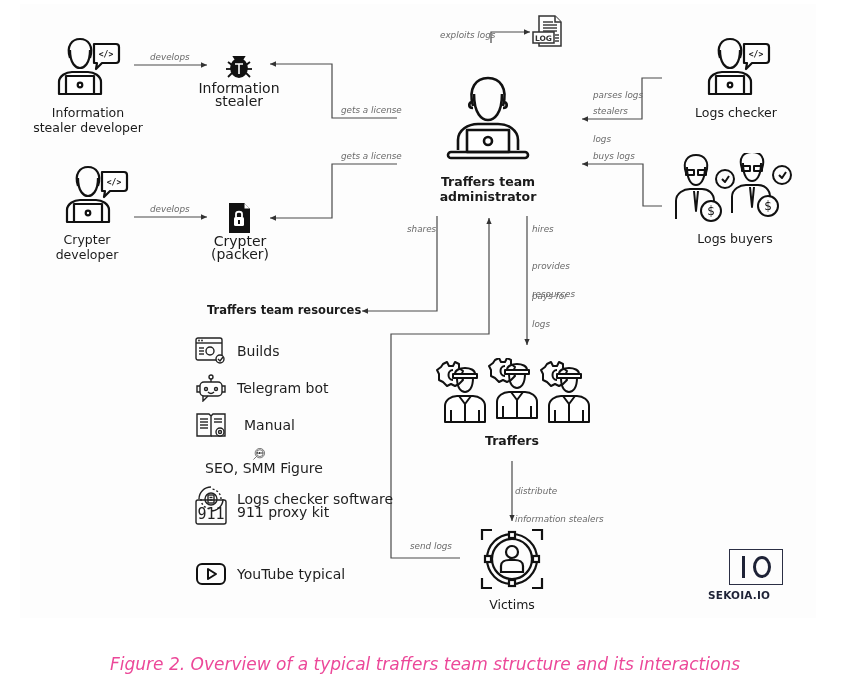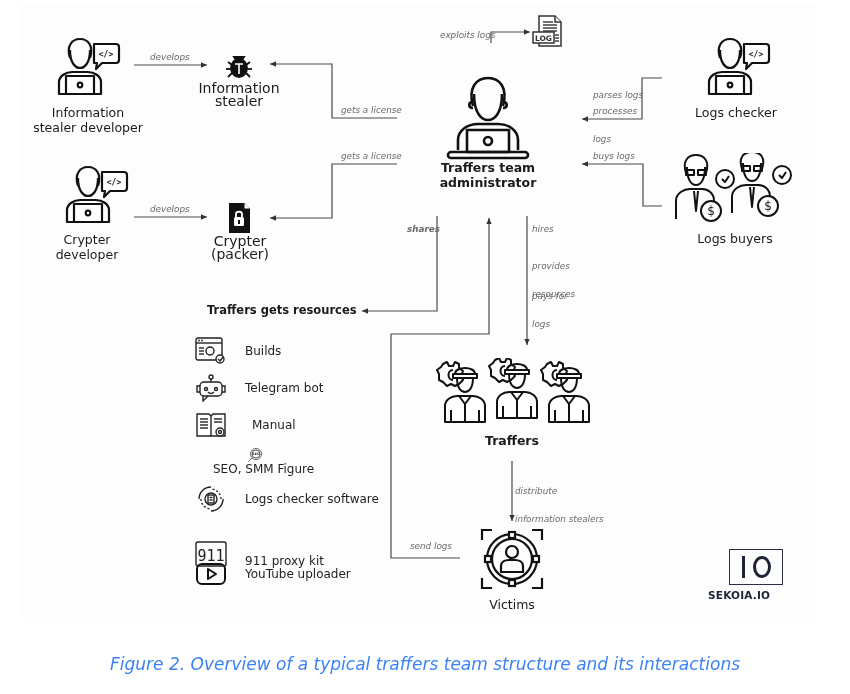--- a/index.html
+++ b/index.html
@@ -25,32 +25,32 @@
     .node-label.small { font-size: 14px; line-height: 13px; }
     .node-label.bold { font-weight: bold; font-size: 12.5px; line-height: 15px; }
     .edge-label {
       position: absolute; font-style: italic; font-size: 8.8px; line-height: 10.5px; color: #6a6a6a;
       white-space: nowrap;
     }
     .edge-label span { display: block; margin-top: 17px; }
     .res-title { position: absolute; left: 207px; top: 303px; font-weight: bold; font-size: 11.5px; }
     .res-item { position: absolute; left: 195px; height: 28px; display: flex; align-items: center; }
     .res-item .ico { width: 32px; height: 28px; }
-    .res-item .lbl { margin-left: 18px; font-size: 12px; color: #1f1f1f; }
+    .res-item .lbl { margin-left: 10px; font-size: 14px; color: #1f1f1f; }
     .logo {
       position: absolute; left: 729px; top: 549px; width: 54px; height: 36px;
       border: 1.5px solid #2b2f44; box-sizing: border-box;
       display: flex; align-items: center; justify-content: center; gap: 8px;
     }
     .logo .bar { width: 3px; height: 22px; background: #1e2236; }
     .logo .ring { width: 18px; height: 22px; border: 3px solid #1e2236; border-radius: 50%; box-sizing: border-box; }
     .logo-text { position: absolute; left: 708px; top: 589px; font-weight: bold; font-size: 10.5px; color: #1e2236; letter-spacing: 0.2px; }
     .caption {
       position: absolute; left: 0; width: 850px; top: 654px; text-align: center;
-      font-style: italic; font-size: 17px; color: #3b82f6;
+      font-style: italic; font-size: 17px; color: #ec4899;
       font-family: "DejaVu Sans", "Liberation Sans", sans-serif;
     }
   </style>
 </head>
 <body>
 
 <div class="canvas"></div>
 
 <svg class="lines" viewBox="0 0 850 694">
   <defs>
@@ -181,21 +181,21 @@
       <path d="M28,20 C28,40 36,46 42,46 C48,46 56,40 56,20"></path>
       <path d="M27,28 C22,28 22,34 27,34"></path>
         <path d="M57,28 C62,28 62,34 57,34"></path>
       <path d="M12,76 L12,66 C12,56 22,50 32,50 L52,50 C62,50 72,56 72,66 L72,76"></path>
       <rect x="21" y="56" width="42" height="22" fill="#fff"></rect>
       <circle cx="42" cy="67" r="4"></circle>
       <rect x="2" y="78" width="80" height="6" rx="3"></rect>
     </g>
   </svg>
 </div>
-<div class="node-label bold" style="left:428px;top:160px;width:120px;text-align:center;">
+<div class="node-label bold" style="left:428px;top:174px;width:120px;text-align:center;">
   <span>Traffers team</span><br>
   <span>administrator</span>
 </div>
 
 <div class="abs" style="left:704px;top:36px;width:74px;height:62px;">
   <svg width="74" height="62" viewBox="0 0 74 62">
     <g fill="none" stroke="#111" stroke-width="2.2" stroke-linejoin="round">
       <path d="M16,22 C12,10 18,3 26,3 C34,3 40,10 36,22"></path>
       <path d="M16,14 C16,28 22,32 26,32 C30,32 36,28 36,14"></path>
       <path d="M5,58 L5,46 C5,40 12,36 18,36 L34,36 C40,36 47,40 47,46 L47,58 Z"></path>
@@ -205,21 +205,21 @@
     </g>
     <text x="52" y="21" font-size="8" text-anchor="middle" font-weight="bold" fill="#111" font-family="DejaVu Sans Mono, monospace">&lt;/&gt;</text>
   </svg>
 </div>
 <div class="node-label" style="left:686px;top:105px;width:100px;">Logs checker</div>
 
 <div class="edge-label" style="left:593px;top:73px;">
   <span>parses logs</span>
 </div>
 <div class="edge-label" style="left:593px;top:89px;">
-  <span>processes</span>
+  <span>stealers</span>
   <span>logs</span>
 </div>
 
 <div class="edge-label" style="left:593px;top:151px;">buys logs</div>
 <div class="abs" style="left:672px;top:153px;width:130px;height:70px;">
   <svg width="130" height="70" viewBox="0 0 130 70">
     <g fill="none" stroke="#111" stroke-width="2" stroke-linejoin="round">
 
       <path d="M14,20 C10,8 16,2 24,2 C32,2 38,8 34,20"></path>
       <path d="M15,14 C15,28 20,32 24,32 C28,32 33,28 33,14"></path>
@@ -240,32 +240,32 @@
       <circle cx="96" cy="53" r="10" fill="#fff"></circle>
       <circle cx="110" cy="22" r="9"></circle>
       <path d="M107,22 L110,25 L114,19"></path>
     </g>
     <text x="39" y="62" font-size="12" text-anchor="middle" fill="#111" font-family="DejaVu Sans, sans-serif">$</text>
     <text x="96" y="57" font-size="12" text-anchor="middle" fill="#111" font-family="DejaVu Sans, sans-serif">$</text>
   </svg>
 </div>
 <div class="node-label" style="left:685px;top:231px;width:100px;">Logs buyers</div>
 
-<div class="edge-label" style="left:407px;top:224px;font-weight:bold;">shares</div>
+<div class="edge-label" style="left:407px;top:224px;">shares</div>
 <div class="edge-label" style="left:532px;top:224px;">hires</div>
 <div class="edge-label" style="left:532px;top:244px;">
   <span>provides</span>
   <span>resources</span>
 </div>
 <div class="edge-label" style="left:532px;top:274px;">
   <span>pays for</span>
   <span>logs</span>
 </div>
 
-<div class="res-title">Traffers gets resources</div>
+<div class="res-title">Traffers team resources</div>
 
 <div class="res-item" style="top:337px;">
   <svg class="ico" viewBox="0 0 32 28">
     <g fill="none" stroke="#222" stroke-width="1.4">
       <rect x="1" y="1" width="26" height="22" rx="2"></rect>
         <line x1="1" y1="6" x2="27" y2="6"></line>
       <circle cx="15" cy="14" r="4"></circle>
         <circle cx="25" cy="22" r="4" fill="#fff"></circle>
       <path d="M23,22 L25,24 L28,20"></path>
       <line x1="4" y1="11" x2="9" y2="11"></line>
@@ -334,34 +334,34 @@
         <path d="M26,14 A10,10 0 0 0 16,4" stroke-dasharray="2 2"></path>
       <circle cx="16" cy="14" r="6"></circle>
       <rect x="13" y="10" width="6" height="8"></rect>
       <line x1="14.5" y1="12.5" x2="17.5" y2="12.5"></line>
         <line x1="14.5" y1="15" x2="17.5" y2="15"></line>
     </g>
   </svg>
   <span class="lbl">Logs checker software</span>
 </div>
 
-<div class="res-item" style="top:540px;align-items:flex-end;">
+<div class="res-item" style="top:498px;">
   <svg class="ico" viewBox="0 0 32 28">
     <rect x="1" y="2" width="30" height="24" rx="2" fill="none" stroke="#222" stroke-width="1.4"></rect>
     <text x="16" y="21" font-size="15" text-anchor="middle" fill="#222" font-family="DejaVu Sans Mono, monospace">911</text>
   </svg>
   <span class="lbl">911 proxy kit</span>
 </div>
 
 <div class="res-item" style="top:560px;">
   <svg class="ico" viewBox="0 0 32 28">
     <rect x="2" y="4" width="28" height="20" rx="5" fill="none" stroke="#111" stroke-width="2"></rect>
     <path d="M13,9 L21,14 L13,19 Z" fill="none" stroke="#111" stroke-width="2" stroke-linejoin="round"></path>
   </svg>
-  <span class="lbl">YouTube uploader</span>
+  <span class="lbl">YouTube typical</span>
 </div>
 
 <div class="abs" style="left:433px;top:358px;width:162px;height:66px;">
   <svg width="162" height="66" viewBox="0 0 162 66">
     <g fill="none" stroke="#111" stroke-width="2" stroke-linejoin="round">
       <g id="w1">
         <path d="M10,6 L14,4 L16,8 L20,8 L22,4 L26,6 L26,10 L30,13 L28,18 L30,22 L26,26 L22,28 L18,26 L14,28 L10,24 L6,22 L6,16 L4,12 L8,9 Z"></path>
         <path d="M20,12 C14,12 14,22 20,22"></path>
         <path d="M22,16 C22,8 42,8 42,16"></path>
           <rect x="20" y="16" width="24" height="4" fill="#fff"></rect>

